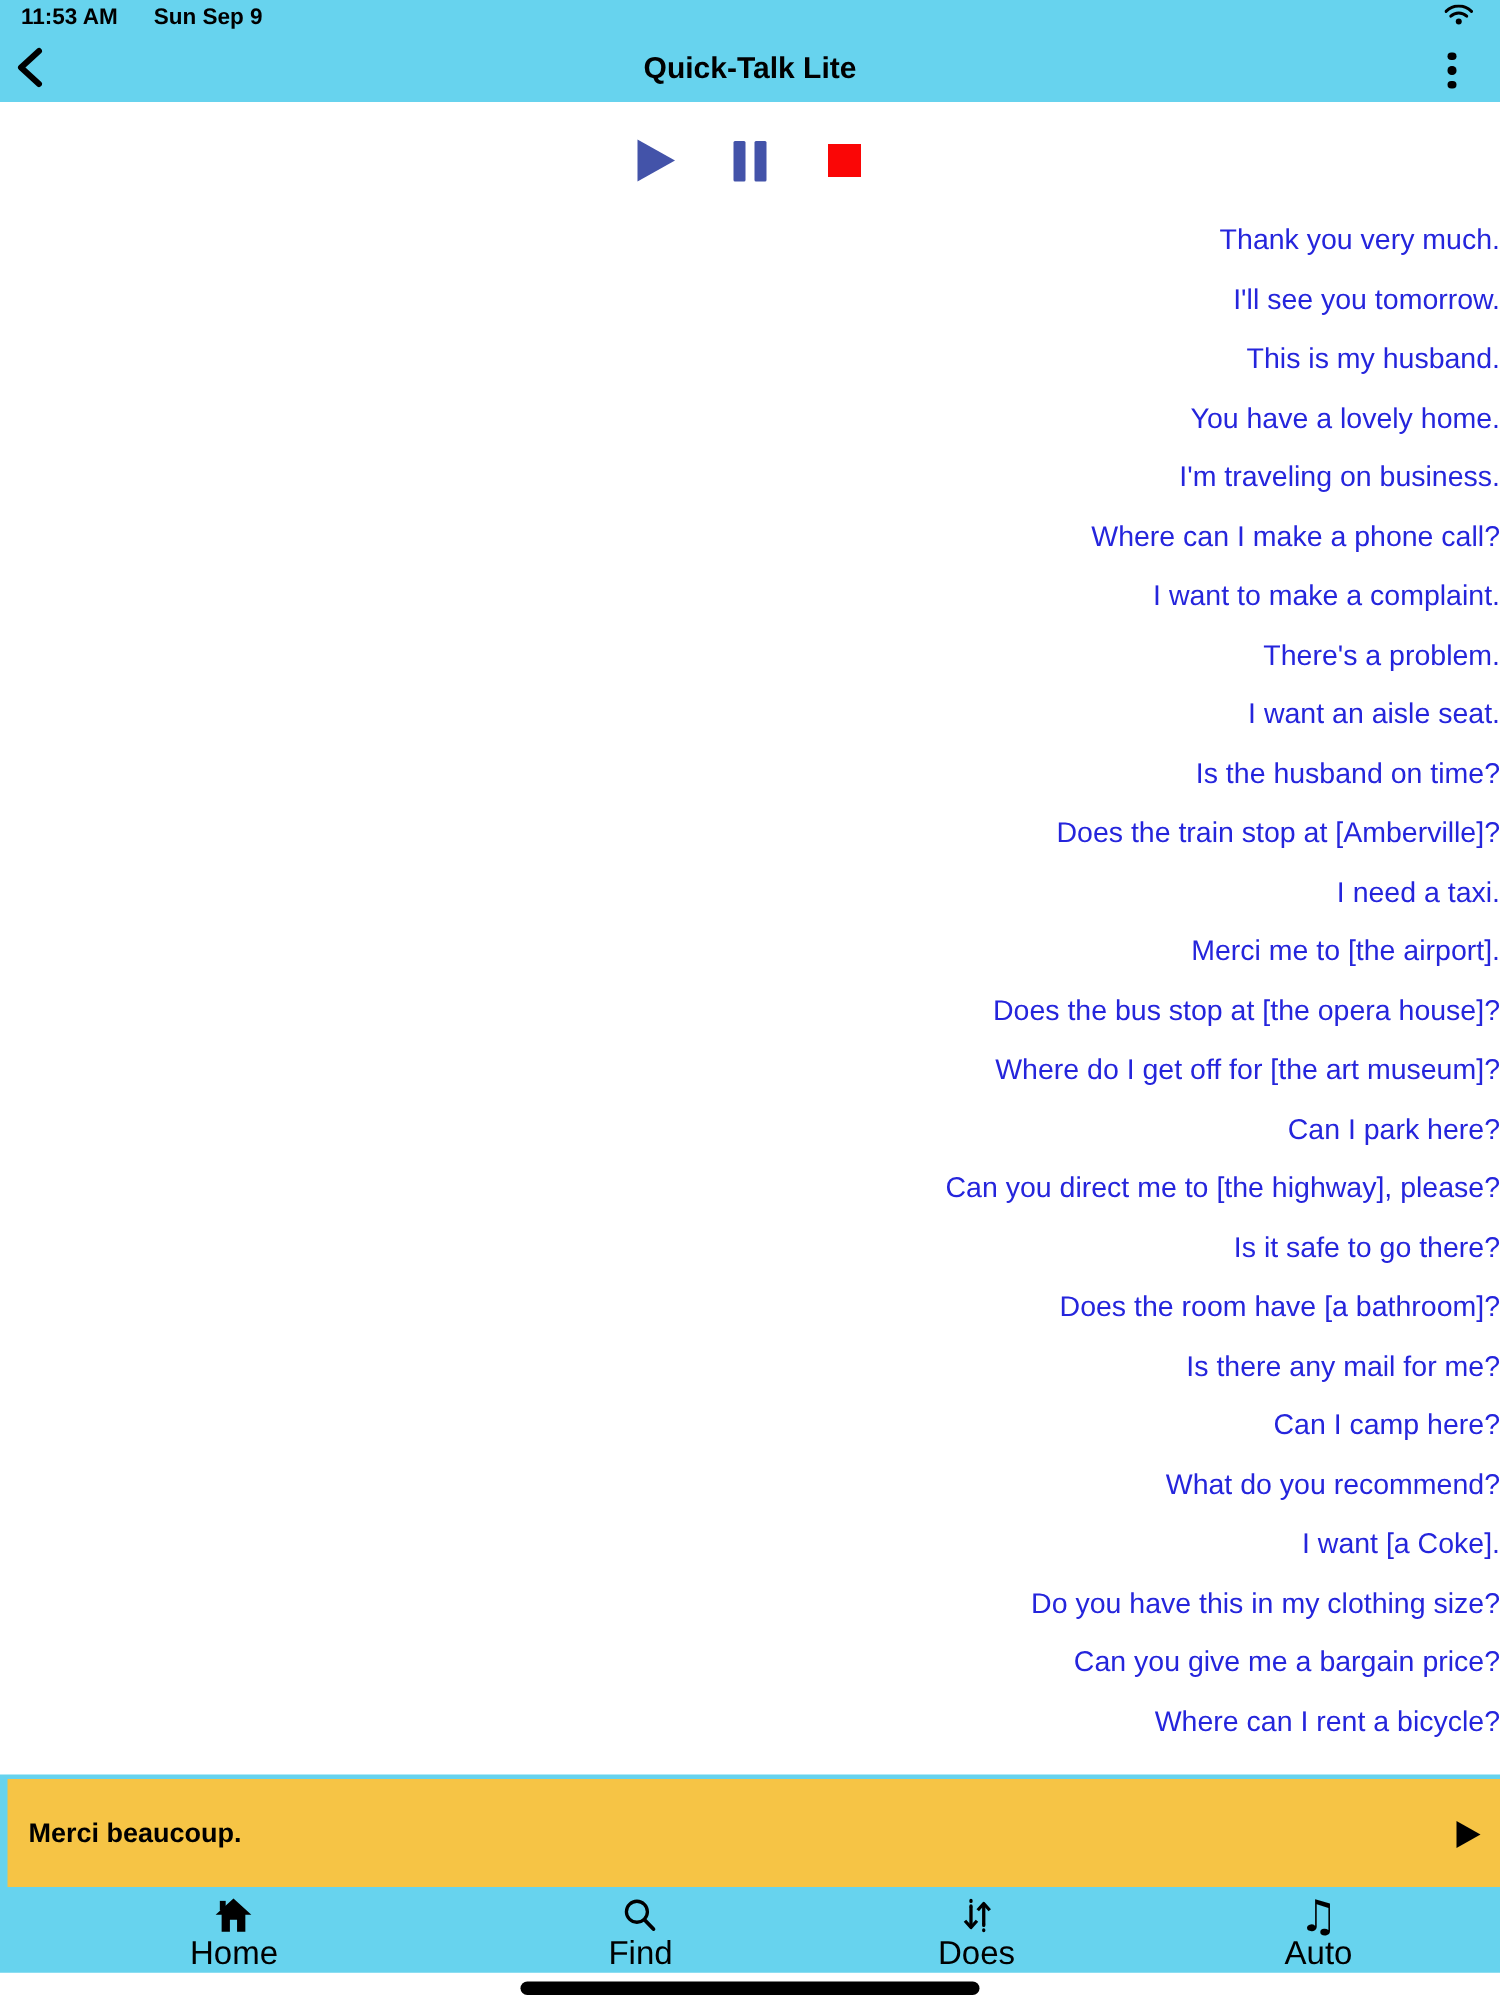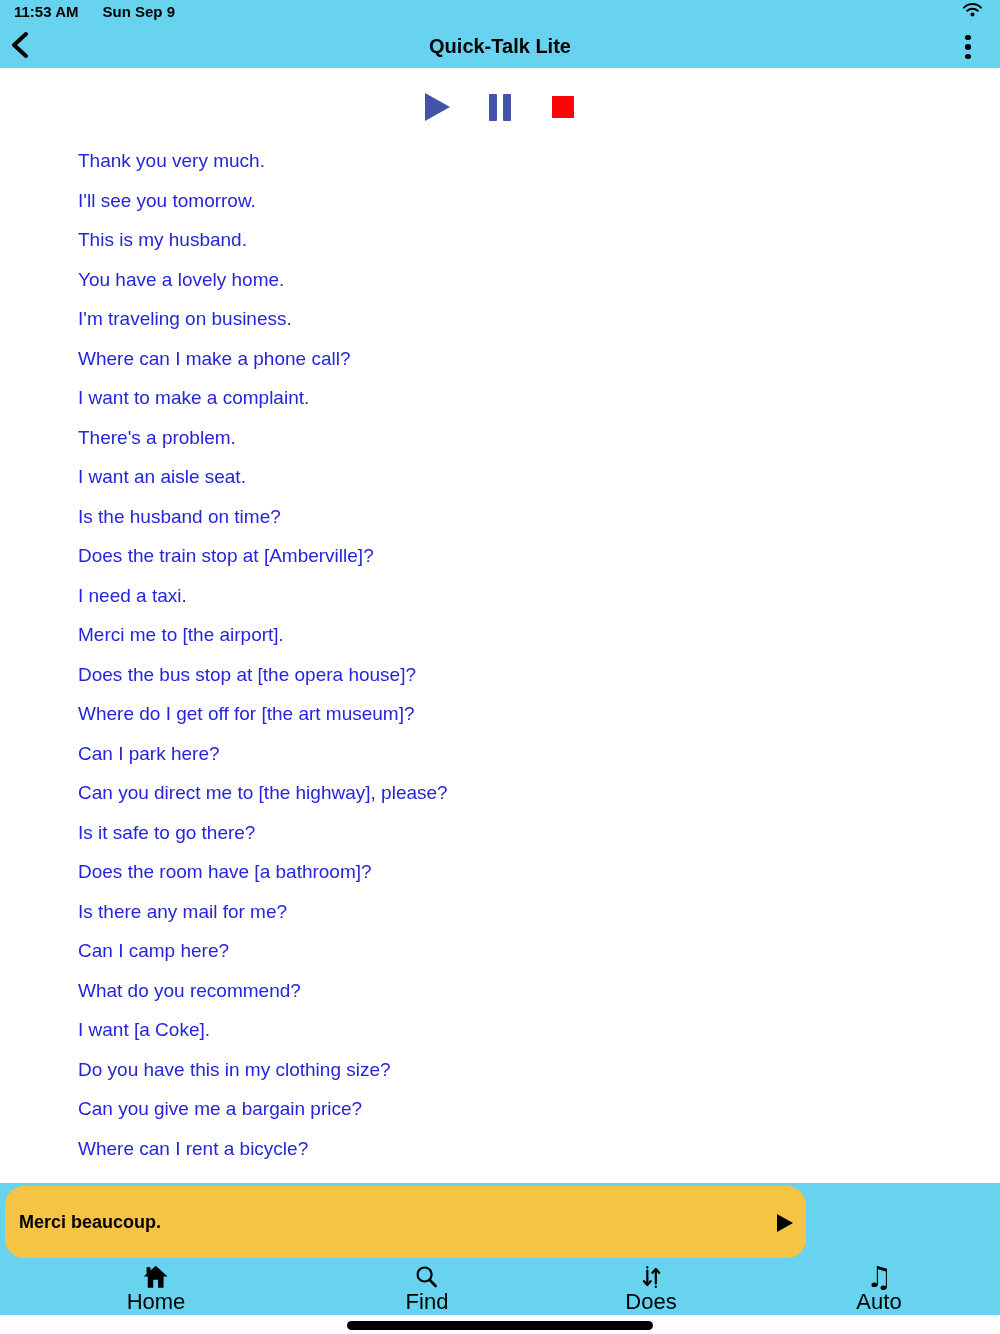--- a/index.html
+++ b/index.html
@@ -55,35 +55,35 @@
     width:0;height:0;border-top:14px solid transparent;border-bottom:14px solid transparent;
     border-left:25px solid var(--control-indigo);
   }
   .pause-shape{display:flex;gap:6px;}
   .pause-shape i{display:block;width:8px;height:27px;background:var(--control-indigo);border-radius:1px;}
   .stop-shape{width:22px;height:22px;background:var(--stop-red);}
 
   
   .phrase-list{
     position:absolute;top:141px;left:0;right:0;bottom:0;
-    padding-left:78px;overflow:hidden;
+    padding-left:24px;overflow:hidden;text-align:right;
   }
   .phrase{
     font-size:19px;line-height:39.5px;color:var(--phrase-blue);
     white-space:nowrap;cursor:pointer;
   }
 
   
   .bottom-area{
     position:absolute;left:0;top:1183px;width:100%;height:132px;
     background:var(--accent-blue);z-index:5;
   }
   .phrase-banner{
-    position:relative;margin:3px 0 0 5px;width:801px;height:72px;
-    background:var(--banner-yellow);display:flex;align-items:center;border-radius:19px;
+    position:relative;margin:3px 0 0 5px;width:995px;height:72px;
+    background:var(--banner-yellow);display:flex;align-items:center;
   }
   .banner-text{font-size:18px;font-weight:700;color:#000;padding-left:14px;}
   .banner-play{
     position:absolute;right:13px;top:28px;width:0;height:0;cursor:pointer;
     border-top:9px solid transparent;border-bottom:9px solid transparent;
     border-left:16px solid #000;
   }
   .tab-bar{
     position:absolute;left:0;top:79px;width:100%;height:53px;
     background:var(--accent-blue);

